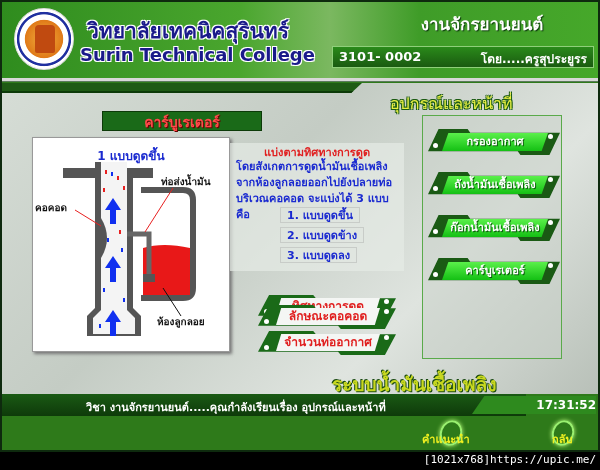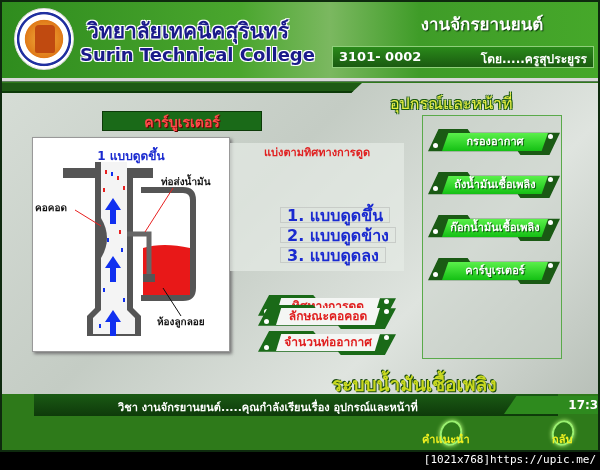--- a/index.html
+++ b/index.html
@@ -31,38 +31,38 @@
   
   .diagram { position: absolute; left: 30px; top: 54px; width: 198px; height: 215px; background: #fff; border: 1px solid #999; box-shadow: 2px 2px 3px #777; }
   .diagram-title { position: absolute; left: 0; top: 8px; width: 100%; text-align: center; font-size: 12px; font-weight: bold; color: #1a2ad0; }
   .diagram svg { position: absolute; left: 0; top: 0; }
   .lbl { position: absolute; font-size: 10px; font-weight: bold; color: #111; }
 
   
   .text-panel { position: absolute; left: 228px; top: 60px; width: 174px; height: 128px; background: rgba(230,235,230,0.7); }
   .tp-head { position: absolute; left: 0; top: 0; width: 100%; text-align: center; font-size: 11px; font-weight: bold; color: #e02020; }
   .tp-body { position: absolute; left: 6px; top: 16px; width: 170px; font-size: 11px; font-weight: bold; color: #1a2ad0; line-height: 16px; }
-  .tp-opt { position: absolute; left: 50px; font-size: 16px; font-weight: bold; color: #1a2ad0; border: 1px solid #c8ccc8; padding: 0 6px; height: 16px; line-height: 15px; cursor: pointer; }
+  .tp-opt { position: absolute; left: 50px; font-size: 11px; font-weight: bold; color: #1a2ad0; border: 1px solid #c8ccc8; padding: 0 6px; height: 16px; line-height: 15px; cursor: pointer; }
 
   
   .red-btn { position: absolute; left: 256px; width: 138px; height: 24px; }
   .red-btn .shape { position: absolute; left: 0; top: 0; width: 100%; height: 100%; background: #1a6a18; clip-path: polygon(8% 0, 40% 0, 42% 14%, 100% 14%, 92% 100%, 60% 100%, 58% 86%, 0 86%); }
   .red-btn .face { position: absolute; left: 18px; top: 3px; width: 104px; height: 17px; background: #f4f6f4; clip-path: polygon(5% 0, 100% 0, 95% 100%, 0 100%); text-align: center; font-size: 12px; font-weight: bold; color: #e02020; line-height: 17px; }
   .dot { position: absolute; width: 5px; height: 5px; border-radius: 50%; background: #fff; }
 
   
   .right-panel { position: absolute; left: 420px; top: 32px; width: 140px; height: 244px; border: 1px solid #5aaa4a; background: rgba(200,208,200,0.5); }
   .green-btn { position: absolute; left: 426px; width: 132px; height: 26px; }
   .green-btn .shape { position: absolute; left: 0; top: 0; width: 100%; height: 100%; background: #1a5a14; clip-path: polygon(8% 0, 30% 0, 32% 14%, 100% 14%, 92% 100%, 70% 100%, 68% 86%, 0 86%); }
   .green-btn .face { position: absolute; left: 14px; top: 4px; width: 106px; height: 18px; background: linear-gradient(#5af04a, #14c014); clip-path: polygon(6% 0, 100% 0, 94% 100%, 0 100%); text-align: center; font-size: 11px; font-weight: bold; color: #fff; line-height: 18px; text-shadow: 1px 1px 0 #0a5a0a; }
 
   .system-title { position: absolute; left: 330px; top: 286px; font-size: 19px; font-weight: bold; color: #c8d820; text-shadow: 1px 1px 0 #1a4a10, -1px -1px 0 #1a4a10; }
 
   
-  .status-bar { position: absolute; left: 0; top: 392px; width: 524px; height: 22px; background: linear-gradient(#1a5a14, #0e3a0a); margin-left: 32px; }
+  .status-bar { position: absolute; left: 0; top: 392px; width: 524px; height: 22px; background: linear-gradient(#1a5a14, #0e3a0a); }
   .status-text { position: absolute; left: 84px; top: 4px; font-size: 11px; font-weight: bold; color: #fff; }
   .clock { position: absolute; left: 470px; top: 2px; width: 124px; height: 18px; background: #2e8a1e; clip-path: polygon(10% 0, 100% 0, 100% 100%, 0 100%); text-align: right; font-size: 12px; font-weight: bold; color: #fff; line-height: 18px; }
 
   
   .nav-btn { position: absolute; top: 418px; height: 30px; cursor: pointer; }
   .nav-ring { position: absolute; top: 0; width: 22px; height: 26px; border: 2px solid #9af070; border-radius: 50%; box-shadow: 0 0 4px #c0ff80; transform: rotate(20deg); }
   .nav-label { position: absolute; top: 10px; font-size: 11px; font-weight: bold; color: #f0f020; white-space: nowrap; }
 
   .watermark { position: absolute; right: 4px; top: 453px; font-family: "DejaVu Sans Mono", monospace; font-size: 11px; color: #fff; }
 </style>
@@ -129,20 +129,26 @@
         <line x1="140" y1="50" x2="112" y2="94" stroke="#e82020" stroke-width="1"></line>
         <line x1="130" y1="150" x2="148" y2="178" stroke="#111" stroke-width="1"></line>
       </svg>
       <div class="lbl" style="left:128px;top:36px;">ท่อส่งน้ำมัน</div>
       <div class="lbl" style="left:2px;top:62px;">คอคอด</div>
       <div class="lbl" style="left:124px;top:176px;">ห้องลูกลอย</div>
     </div>
 
     <div class="text-panel">
       <div class="tp-head">แบ่งตามทิศทางการดูด</div>
+      <div class="tp-body">
+        <div>โดยสังเกตการดูดน้ำมันเชื้อเพลิง</div>
+        <div>จากห้องลูกลอยออกไปยังปลายท่อ</div>
+        <div>บริเวณคอคอด  จะแบ่งได้ 3 แบบ</div>
+        <div>คือ</div>
+      </div>
       <div class="tp-opt" style="top:64px;">1. แบบดูดขึ้น</div>
       <div class="tp-opt" style="top:84px;">2. แบบดูดข้าง</div>
       <div class="tp-opt" style="top:104px;">3. แบบดูดลง</div>
     </div>
 
     <div class="red-btn" style="top:196px;margin-top:16px;">
       <div class="shape"></div>
         <span class="dot" style="left:6px;top:14px;"></span>
         <span class="dot" style="left:126px;top:4px;"></span>
       <div class="face">ทิศทางการดูด</div>

